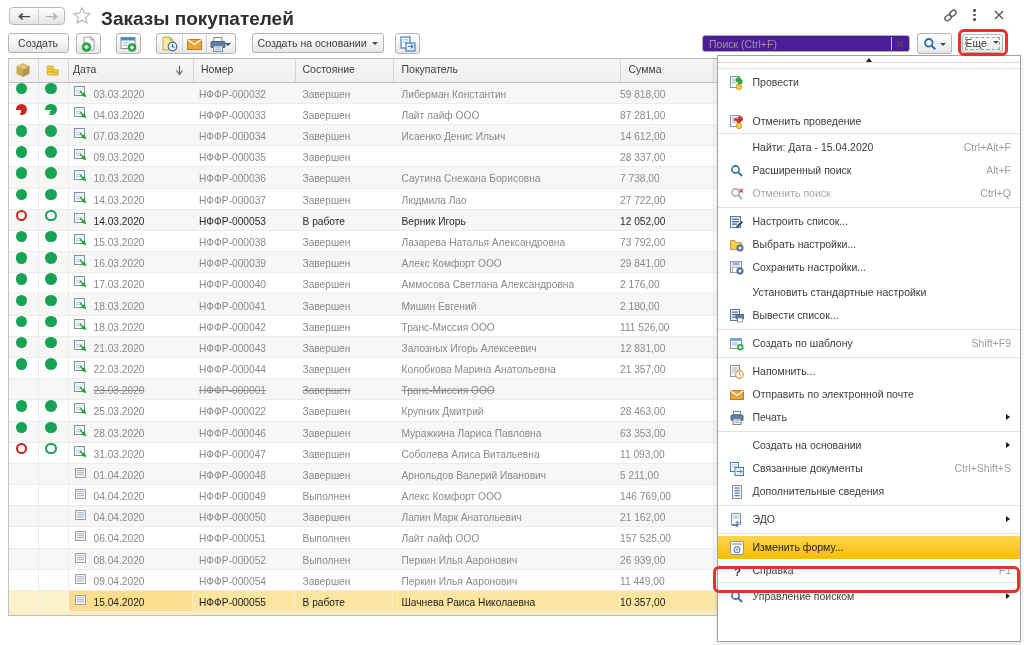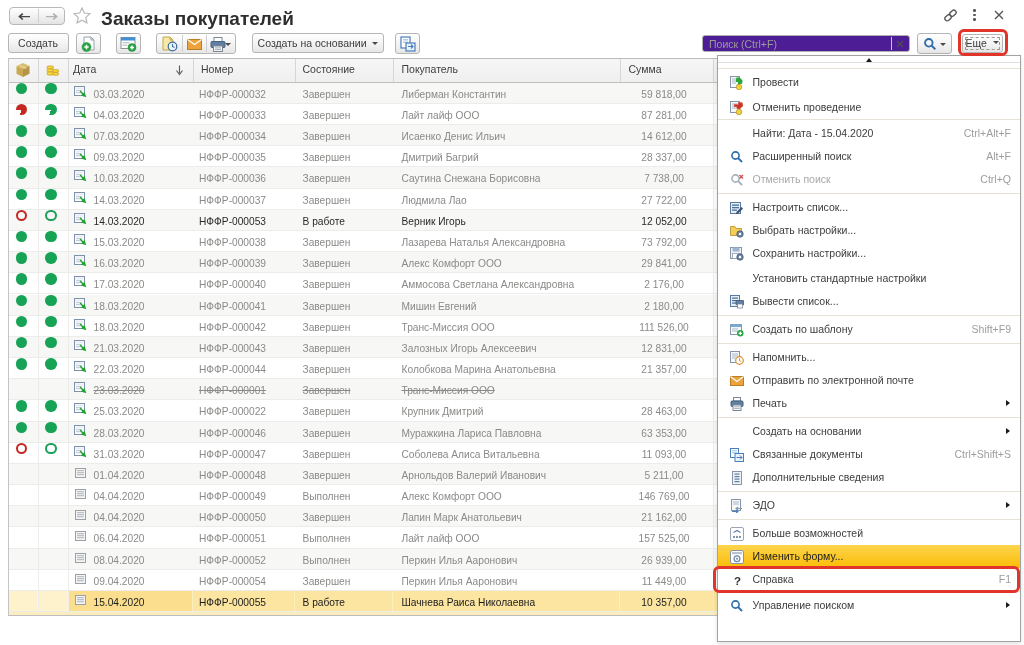--- a/index.html
+++ b/index.html
@@ -20,21 +20,21 @@
 .row{position:absolute;left:0;width:1008px;height:21.17px;font-size:10.2px;color:#8a8a88}
 .row>div{position:absolute;top:0;bottom:0;line-height:23.5px;white-space:nowrap;overflow:hidden}
 .rodd{background:#f7f7f6}
 .rline{border-bottom:1px solid #ececeb}
 .black{color:#2a2a2a}
 .strike{text-decoration:line-through}
 .c3{left:58.5px;width:125.5px}.c3 span{padding-left:26.5px}
 .c4{left:184.5px;width:102px;padding-left:6px}
 .c5{left:286.5px;width:98px;padding-left:7.5px}
 .c6{left:384.5px;width:227px;padding-left:8.5px}
-.c7{left:611.5px;width:93px;text-align:center;padding-right:5px}
+.c7{left:611.5px;width:93px;text-align:left;padding-right:5px}
 .dicon{position:absolute;left:65.5px;top:4px}
 .dot{position:absolute;width:11.5px;height:11.5px;border-radius:50%;top:6.5px}
 .d1{left:7.2px}.d2{left:36.6px}
 .f{background:#17a355}
 .rr{border:2.2px solid #c42823}
 .gr{border:2.2px solid #1ca15b}
 .rp{background:conic-gradient(#c42823 0 198deg,#fff 198deg 266deg,#c42823 266deg)}
 .gp{background:conic-gradient(#17a355 0 198deg,#fff 198deg 266deg,#17a355 266deg)}
 .selrow .cbg{background:#fbe5a0;border-right:1px solid #fdf0c0}
 .selrow .cbg3{background:#fbdf8e;border-right:1px solid #fdf0c0}
@@ -243,21 +243,20 @@
 <div class="dicon"><svg width="13" height="13" viewBox="0 0 13 13">
           <rect x="0.5" y="1.5" width="10" height="9" fill="#fdfdfd" stroke="#7d91ad" stroke-width="1"></rect>
           <rect x="1.5" y="2.5" width="8" height="2" fill="#e9eef5"></rect>
           <rect x="2" y="5.2" width="6" height="1" fill="#b9c2ce"></rect>
           <rect x="2" y="7.2" width="6" height="1" fill="#b9c2ce"></rect>
           <path d="M5.6 6.6 L8.2 9.2 L6.9 10.5 L12.3 12.3 L10.5 6.9 L9.2 8.2 L6.6 5.6 Z" fill="#1ea32e"></path>
         </svg></div>
 <div class="c3"><span>09.03.2020</span></div>
 <div class="c4">НФФР-000035</div>
 <div class="c5">Завершен</div>
-<div class="c6">Дмитрий Багрий</div>
 <div class="c7">28 337,00</div>
 </div>
 <div class="row rodd rline" style="top:109.48px">
 <div class="dot d1 f"></div>
 <div class="dot d2 f"></div>
 <div class="dicon"><svg width="13" height="13" viewBox="0 0 13 13">
           <rect x="0.5" y="1.5" width="10" height="9" fill="#fdfdfd" stroke="#7d91ad" stroke-width="1"></rect>
           <rect x="1.5" y="2.5" width="8" height="2" fill="#e9eef5"></rect>
           <rect x="2" y="5.2" width="6" height="1" fill="#b9c2ce"></rect>
           <rect x="2" y="7.2" width="6" height="1" fill="#b9c2ce"></rect>
@@ -586,21 +585,21 @@
       <svg class="ic" width="14" height="14" viewBox="0 0 14 14">
         <rect x="0.5" y="0.5" width="9" height="11" fill="#f6f8fa" stroke="#8795aa"></rect>
         <rect x="2" y="2.5" width="6" height="1" fill="#aab6c6"></rect>
         <rect x="2" y="4.5" width="6" height="1" fill="#aab6c6"></rect>
         <rect x="2" y="6.5" width="4" height="1" fill="#aab6c6"></rect>
         <path d="M6.2 1.8 L9.4 1.3 L12.6 4.5 L12.1 7.7 L9.9 7.9 L10.3 10 L7.8 10 L7.9 5.9 L5.9 6 Z" fill="#2aa63d"></path>
         <circle cx="9" cy="11" r="2.8" fill="#f2cf3c" stroke="#b2912b" stroke-width="0.7"></circle>
       </svg>
       <span class="tx">Провести</span>
     </div>
-<div class="mi" style="margin-top:2px">
+<div class="mi" style="margin-top:16px">
       <svg class="ic" width="14" height="14" viewBox="0 0 14 14">
         <rect x="0.5" y="0.5" width="9" height="11" fill="#f6f8fa" stroke="#8795aa"></rect>
         <rect x="2" y="2.5" width="6" height="1" fill="#aab6c6"></rect>
         <rect x="2" y="4.5" width="6" height="1" fill="#aab6c6"></rect>
         <rect x="2" y="6.5" width="4" height="1" fill="#aab6c6"></rect>
         <path d="M12.4 1.6 L13 4.9 L9.9 8.1 L6.6 7.7 L6.4 5.4 L4.2 5.9 L4.1 3.3 L8.3 3.4 L8.1 1.3 Z" fill="#cc3326"></path>
         <circle cx="9" cy="11" r="2.8" fill="#f2cf3c" stroke="#b2912b" stroke-width="0.7"></circle>
       </svg>
       <span class="tx">Отменить проведение</span>
     </div>
@@ -744,30 +743,20 @@
         <rect x="1.5" y="0.5" width="9" height="11" fill="#f6f8fa" stroke="#8795aa"></rect>
         <rect x="3" y="2.5" width="6" height="1" fill="#aab6c6"></rect>
         <rect x="3" y="4.5" width="6" height="1" fill="#aab6c6"></rect>
         <path d="M2 12.5 L8 12.5 M6 10.8 L8 12.5 L6 14.2" stroke="#4a7ebb" stroke-width="1.1" fill="none"></path>
         <path d="M12 9.5 L6 9.5 M8 7.8 L6 9.5 L8 11.2" stroke="#8795aa" stroke-width="1.1" fill="none"></path>
       </svg>
       <span class="tx">ЭДО</span>
       <span class="sub"></span>
     </div>
 <div class="msep"></div>
-<div class="mi">
-      <svg class="ic" width="14" height="14" viewBox="0 0 14 14">
-        <rect x="0.5" y="0.5" width="13" height="13" rx="1.5" fill="#fff" stroke="#9aa4b2"></rect>
-        <circle cx="4" cy="10" r="1.1" fill="#5f80a4"></circle>
-        <circle cx="7" cy="10" r="1.1" fill="#5f80a4"></circle>
-        <circle cx="10" cy="10" r="1.1" fill="#5f80a4"></circle>
-        <path d="M3.5 5.5 L7 3.5 L10.5 5.5" stroke="#5f80a4" stroke-width="1.1" fill="none"></path>
-      </svg>
-      <span class="tx">Больше возможностей</span>
-    </div>
 <div class="mi" style="background:linear-gradient(#fdd44d,#fbbd05);z-index:2">
       <svg class="ic" width="14" height="14" viewBox="0 0 14 14">
         <rect x="0.5" y="0.5" width="13" height="13" rx="1.5" fill="#fdfdfd" stroke="#8a94a2"></rect>
         <rect x="2" y="2" width="10" height="2.2" fill="#b9c4d2"></rect>
         <circle cx="7" cy="8.7" r="2.9" fill="none" stroke="#6d87a8" stroke-width="1.2"></circle>
         <circle cx="7" cy="8.7" r="1" fill="#6d87a8"></circle>
       </svg>
       <span class="tx" style="color:#222">Изменить форму...</span>
     </div>
 <div class="mi">

